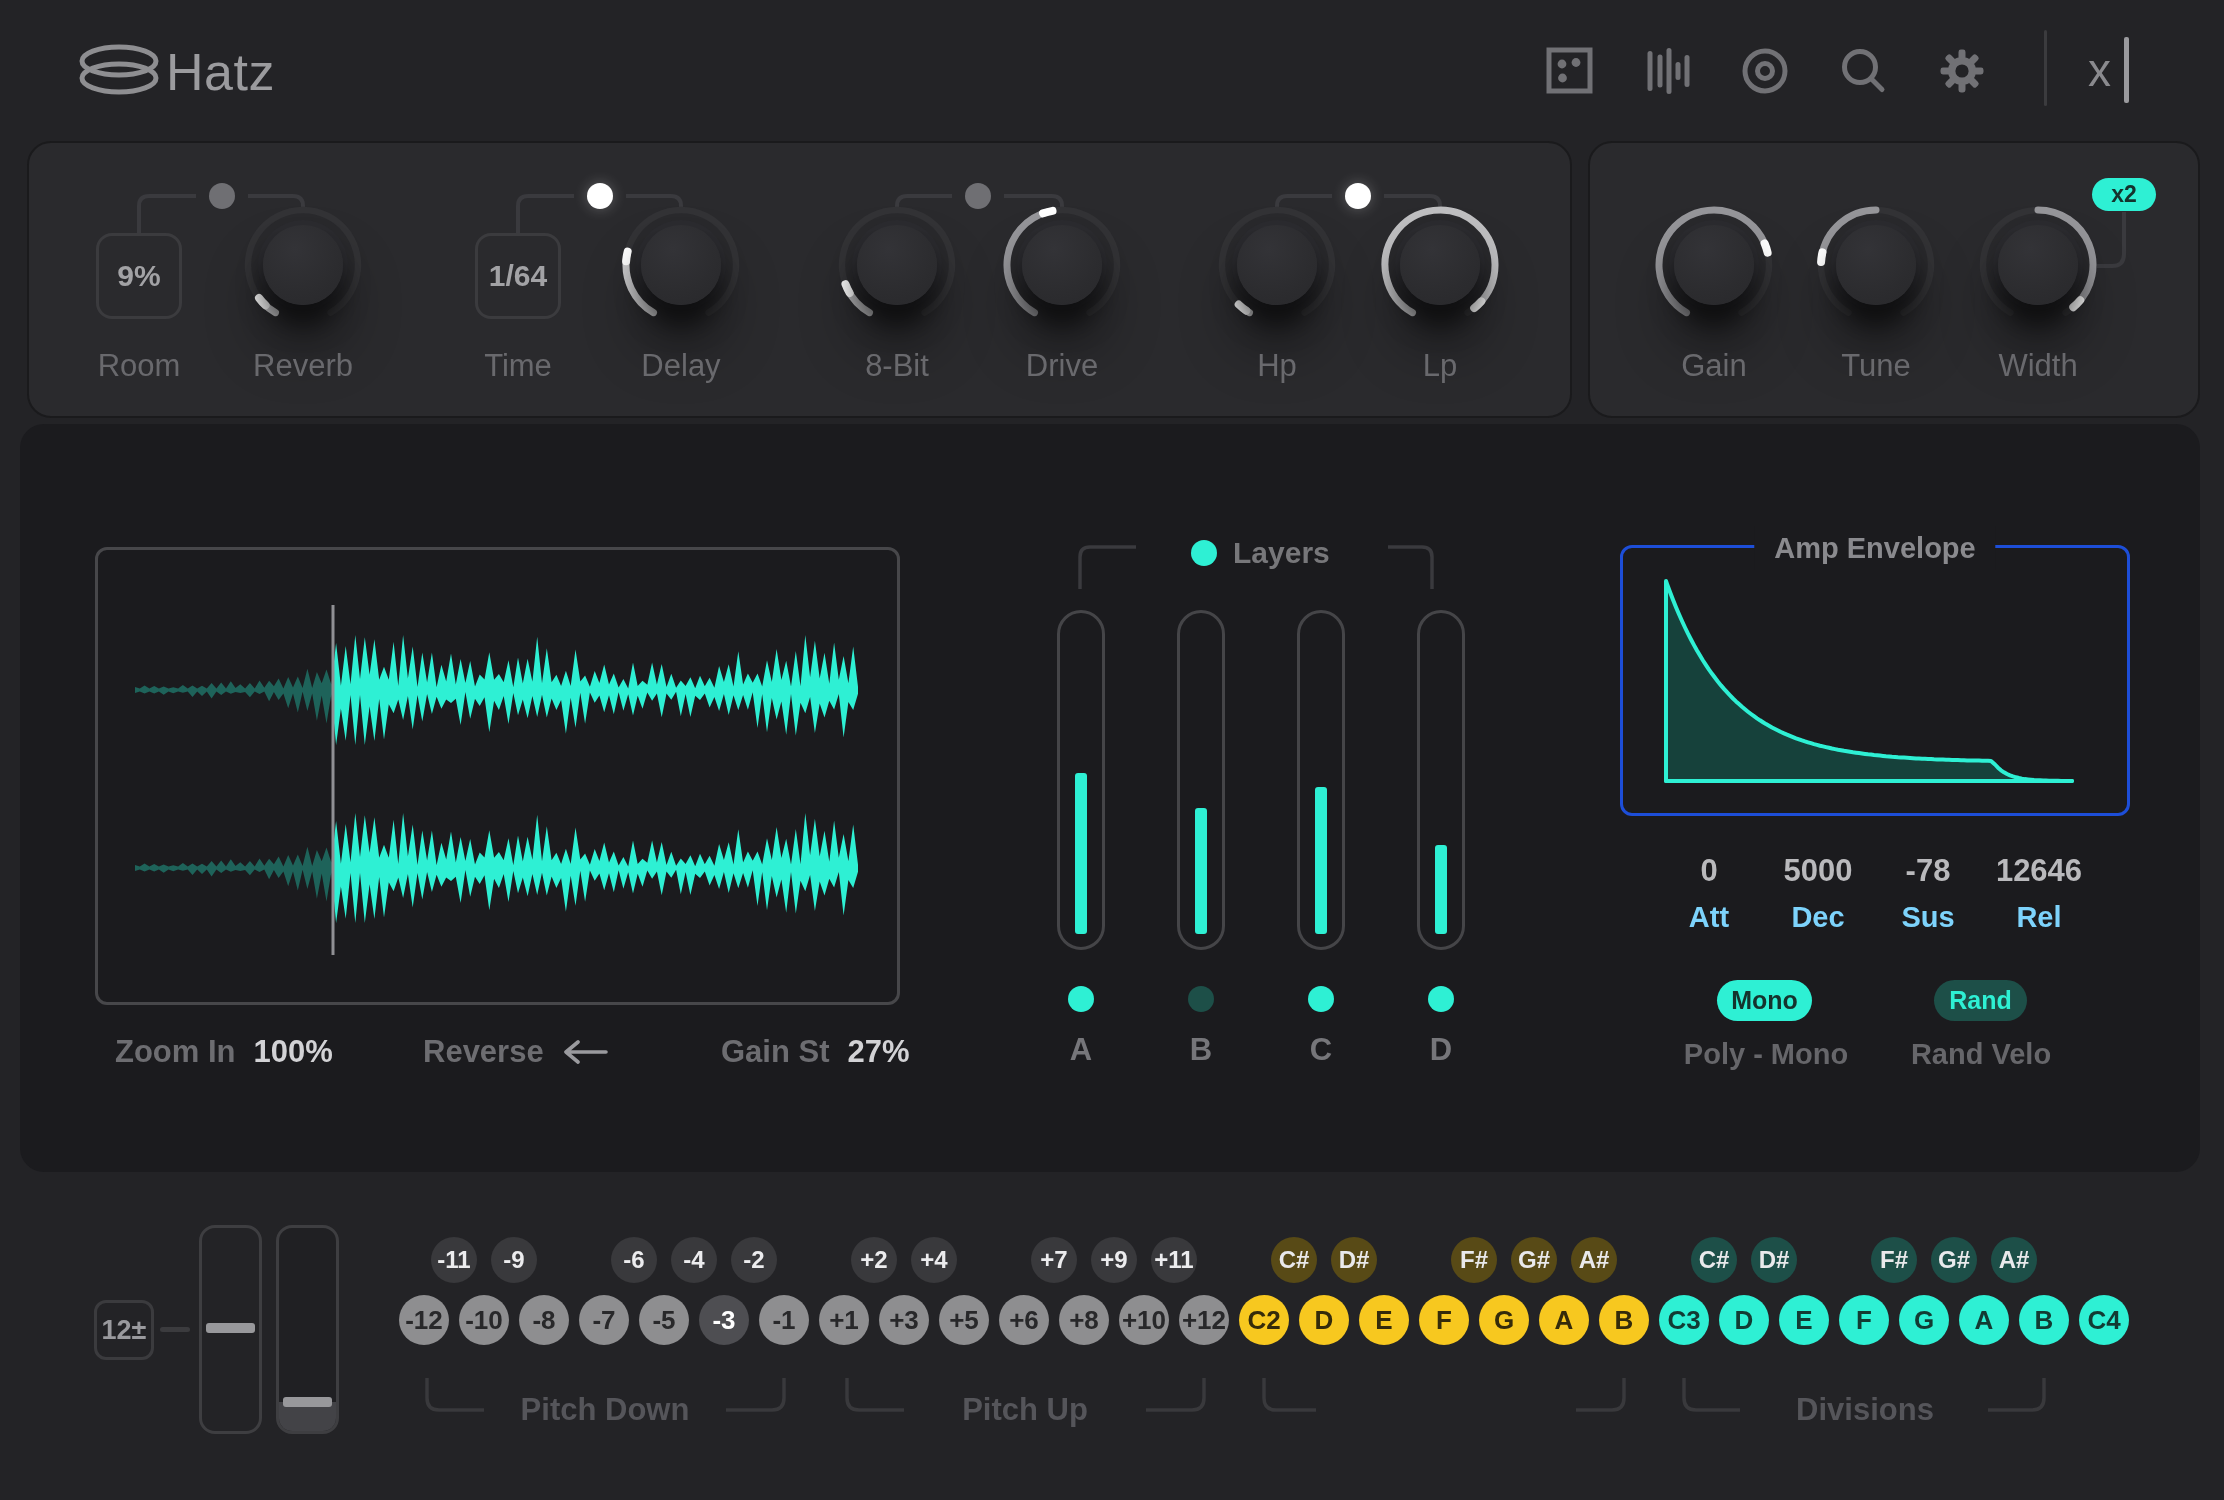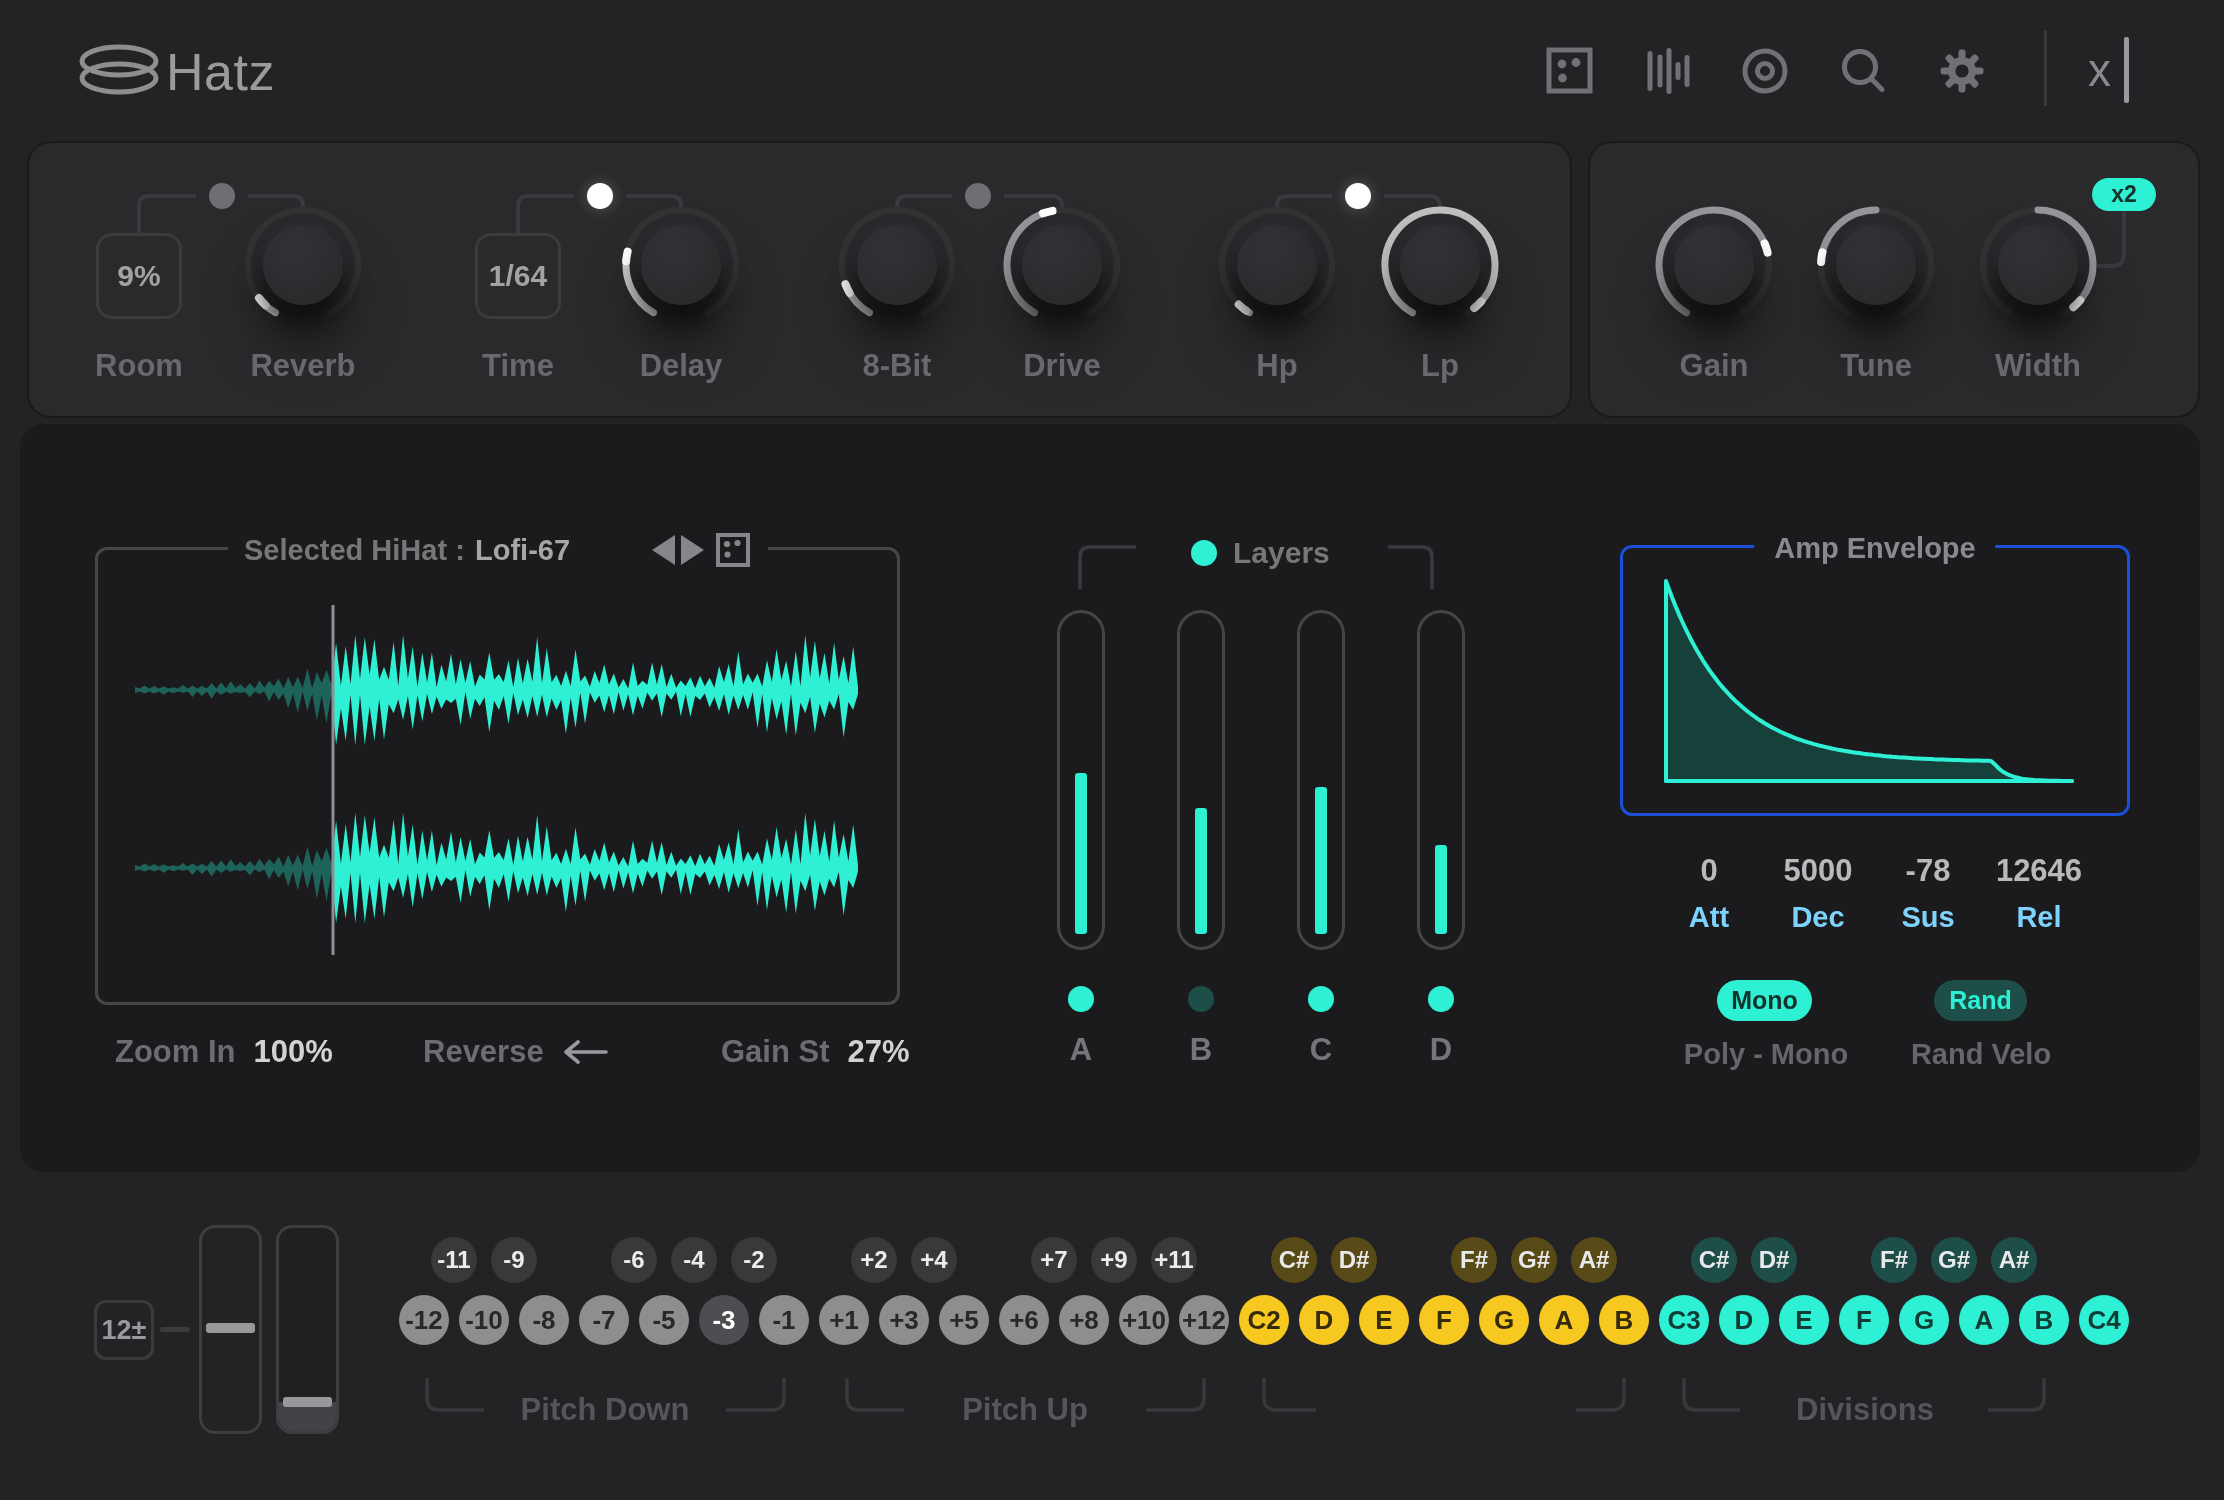--- a/index.html
+++ b/index.html
@@ -19,21 +19,21 @@
   .uiscale .bar { width:5px; height:66px; background:#9a9a9e; border-radius:2px; }
 
   
   .value-box { position:absolute; width:86px; height:86px; border:3px solid #3b3b3e; border-radius:16px;
                color:#a2a2a5; font-size:30px; font-weight:700; display:flex; align-items:center; justify-content:center; }
   .knob { position:absolute; width:124px; height:124px; }
   .knob svg { position:absolute; left:0; top:0; }
   .knob-body { position:absolute; left:22px; top:22px; width:80px; height:80px; border-radius:50%;
                background:radial-gradient(circle at 40% 30%, #333337 0%, #2c2c2f 60%, #28282b 100%);
                box-shadow:0 20px 24px rgba(0,0,0,.55), 0 40px 58px rgba(0,0,0,.42); }
-  .knob-label { position:absolute; font-size:31px; font-weight:700; color:#69696d; text-align:center; transform:translateX(-50%); white-space:nowrap; }
+  .knob-label { position:absolute; font-size:31px; font-weight:400; color:#69696d; text-align:center; transform:translateX(-50%); white-space:nowrap; }
   .led { position:absolute; width:26px; height:26px; border-radius:50%; }
   .led.on  { background:#ffffff; box-shadow:0 0 14px rgba(255,255,255,.25); }
   .led.off { background:#6f6f73; }
   .badge-x2 { position:absolute; left:2092px; top:178px; width:64px; height:33px; border-radius:17px;
               font-size:23px; font-weight:700; display:flex; align-items:center; justify-content:center; }
 
   
   .wave-box { position:absolute; left:95px; top:547px; width:805px; height:458px; border:3px solid #47474a; border-radius:12px; }
   .wave-title { position:absolute; left:130px; top:-22px; height:44px; width:540px; background:#1b1b1e; }
   .wave-title .t1 { position:absolute; left:16px; top:50%; transform:translateY(-50%); font-size:29px; font-weight:700; color:#77777a; white-space:nowrap; }
@@ -269,32 +269,20 @@
           <path d="M62.00,7.00 A55,55 0 0 1 100.89,100.89" fill="none" stroke="#96969a" stroke-width="7" stroke-linecap="round"></path>
           <path d="M104.19,97.28 A55,55 0 0 1 97.28,104.19" fill="none" stroke="#ffffff" stroke-width="8" stroke-linecap="round"></path>
         </svg>
         <div class="knob-body"></div>
       </div>
       <div class="knob-label" style="left: 2038px; top: 348px;">Width</div>
       <div class="badge-x2" style="background: rgb(46, 240, 212); color: rgb(20, 51, 45);">x2</div>
     </div>
 
   <div class="wave-box">
-    <div class="wave-title">
-      <span class="t1">Selected HiHat :</span>
-      <span class="t2">Lofi-67</span>
-      <span class="tri left"></span>
-      <span class="tri right"></span>
-      <svg width="34" height="34" viewBox="0 0 34 34">
-        <rect x="2" y="2" width="30" height="30" fill="none" stroke="#86868a" stroke-width="4"></rect>
-        <circle cx="11" cy="11" r="3.1" fill="#86868a"></circle>
-        <circle cx="21.5" cy="10" r="3.1" fill="#86868a"></circle>
-        <circle cx="11.5" cy="21.5" r="3.1" fill="#86868a"></circle>
-      </svg>
-    </div>
     <svg id="wave-svg" width="799" height="452" viewBox="0 0 799 452">
         <defs>
           <clipPath id="clip-dim">
             <rect x="0" y="0" width="235" height="452"></rect>
           </clipPath>
           <clipPath id="clip-brt">
             <rect x="235" y="0" width="564" height="452"></rect>
           </clipPath>
         </defs>
         <g clip-path="url(#clip-dim)" fill="#1e635a">

